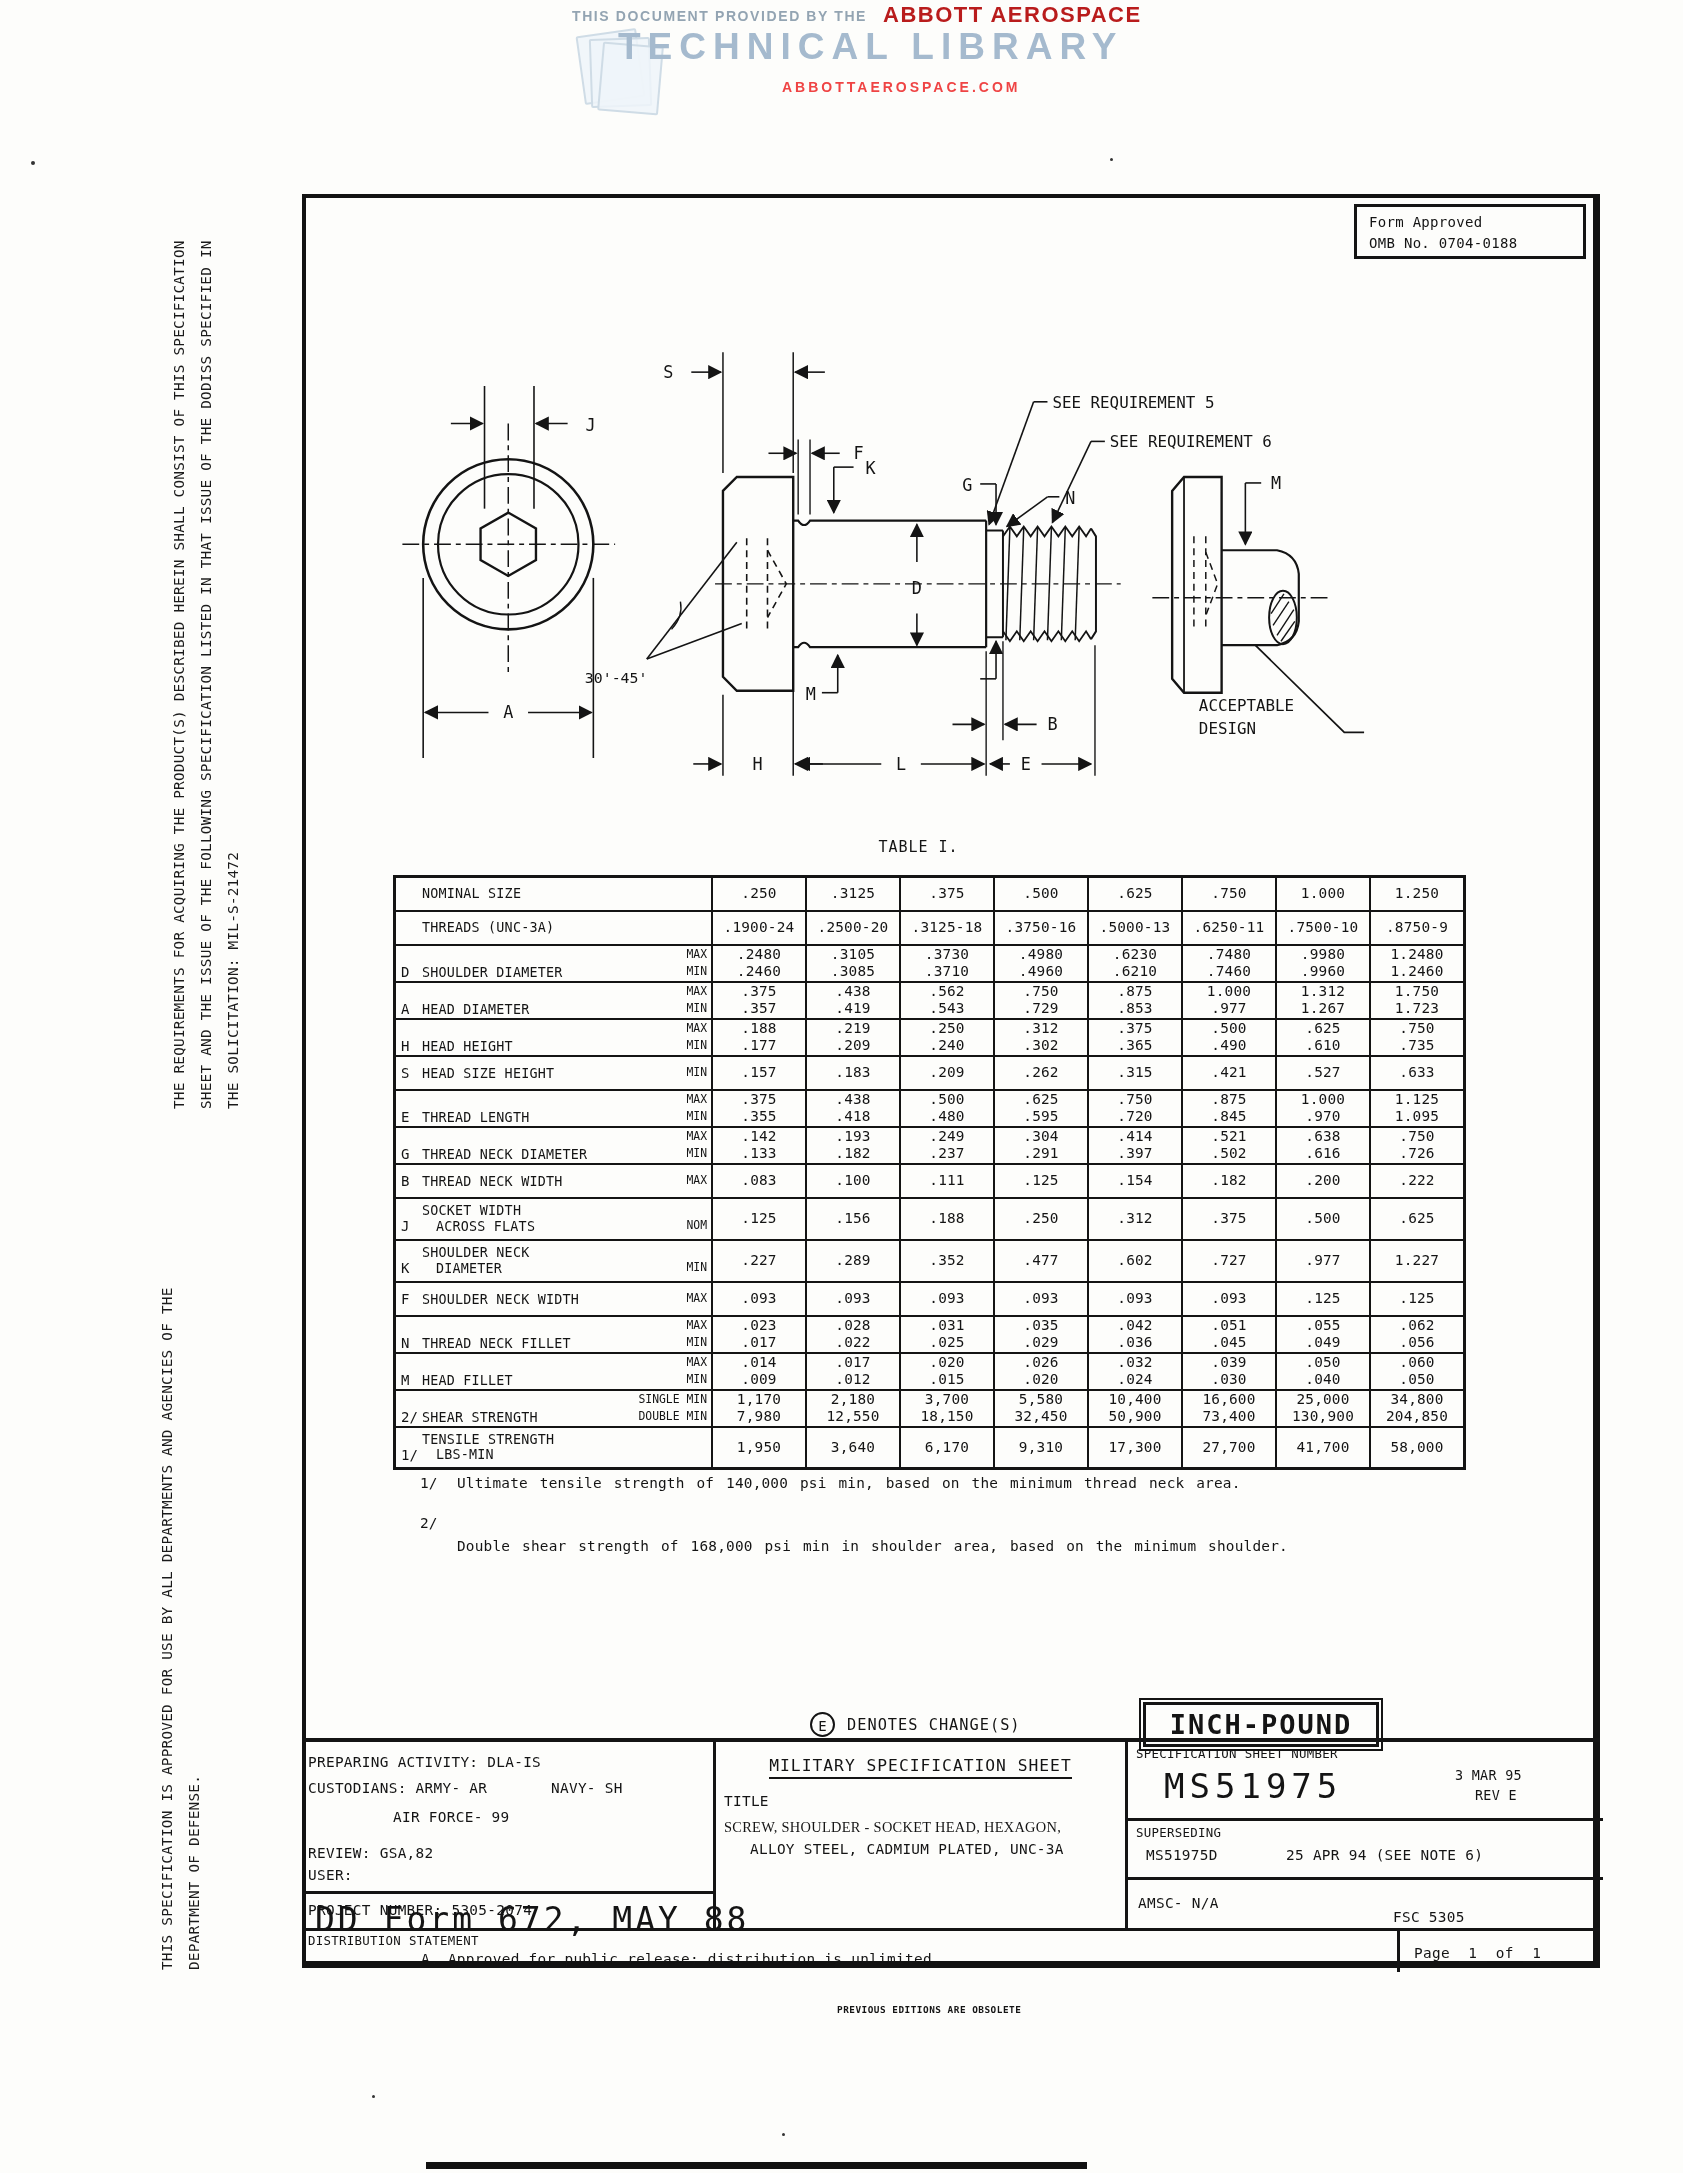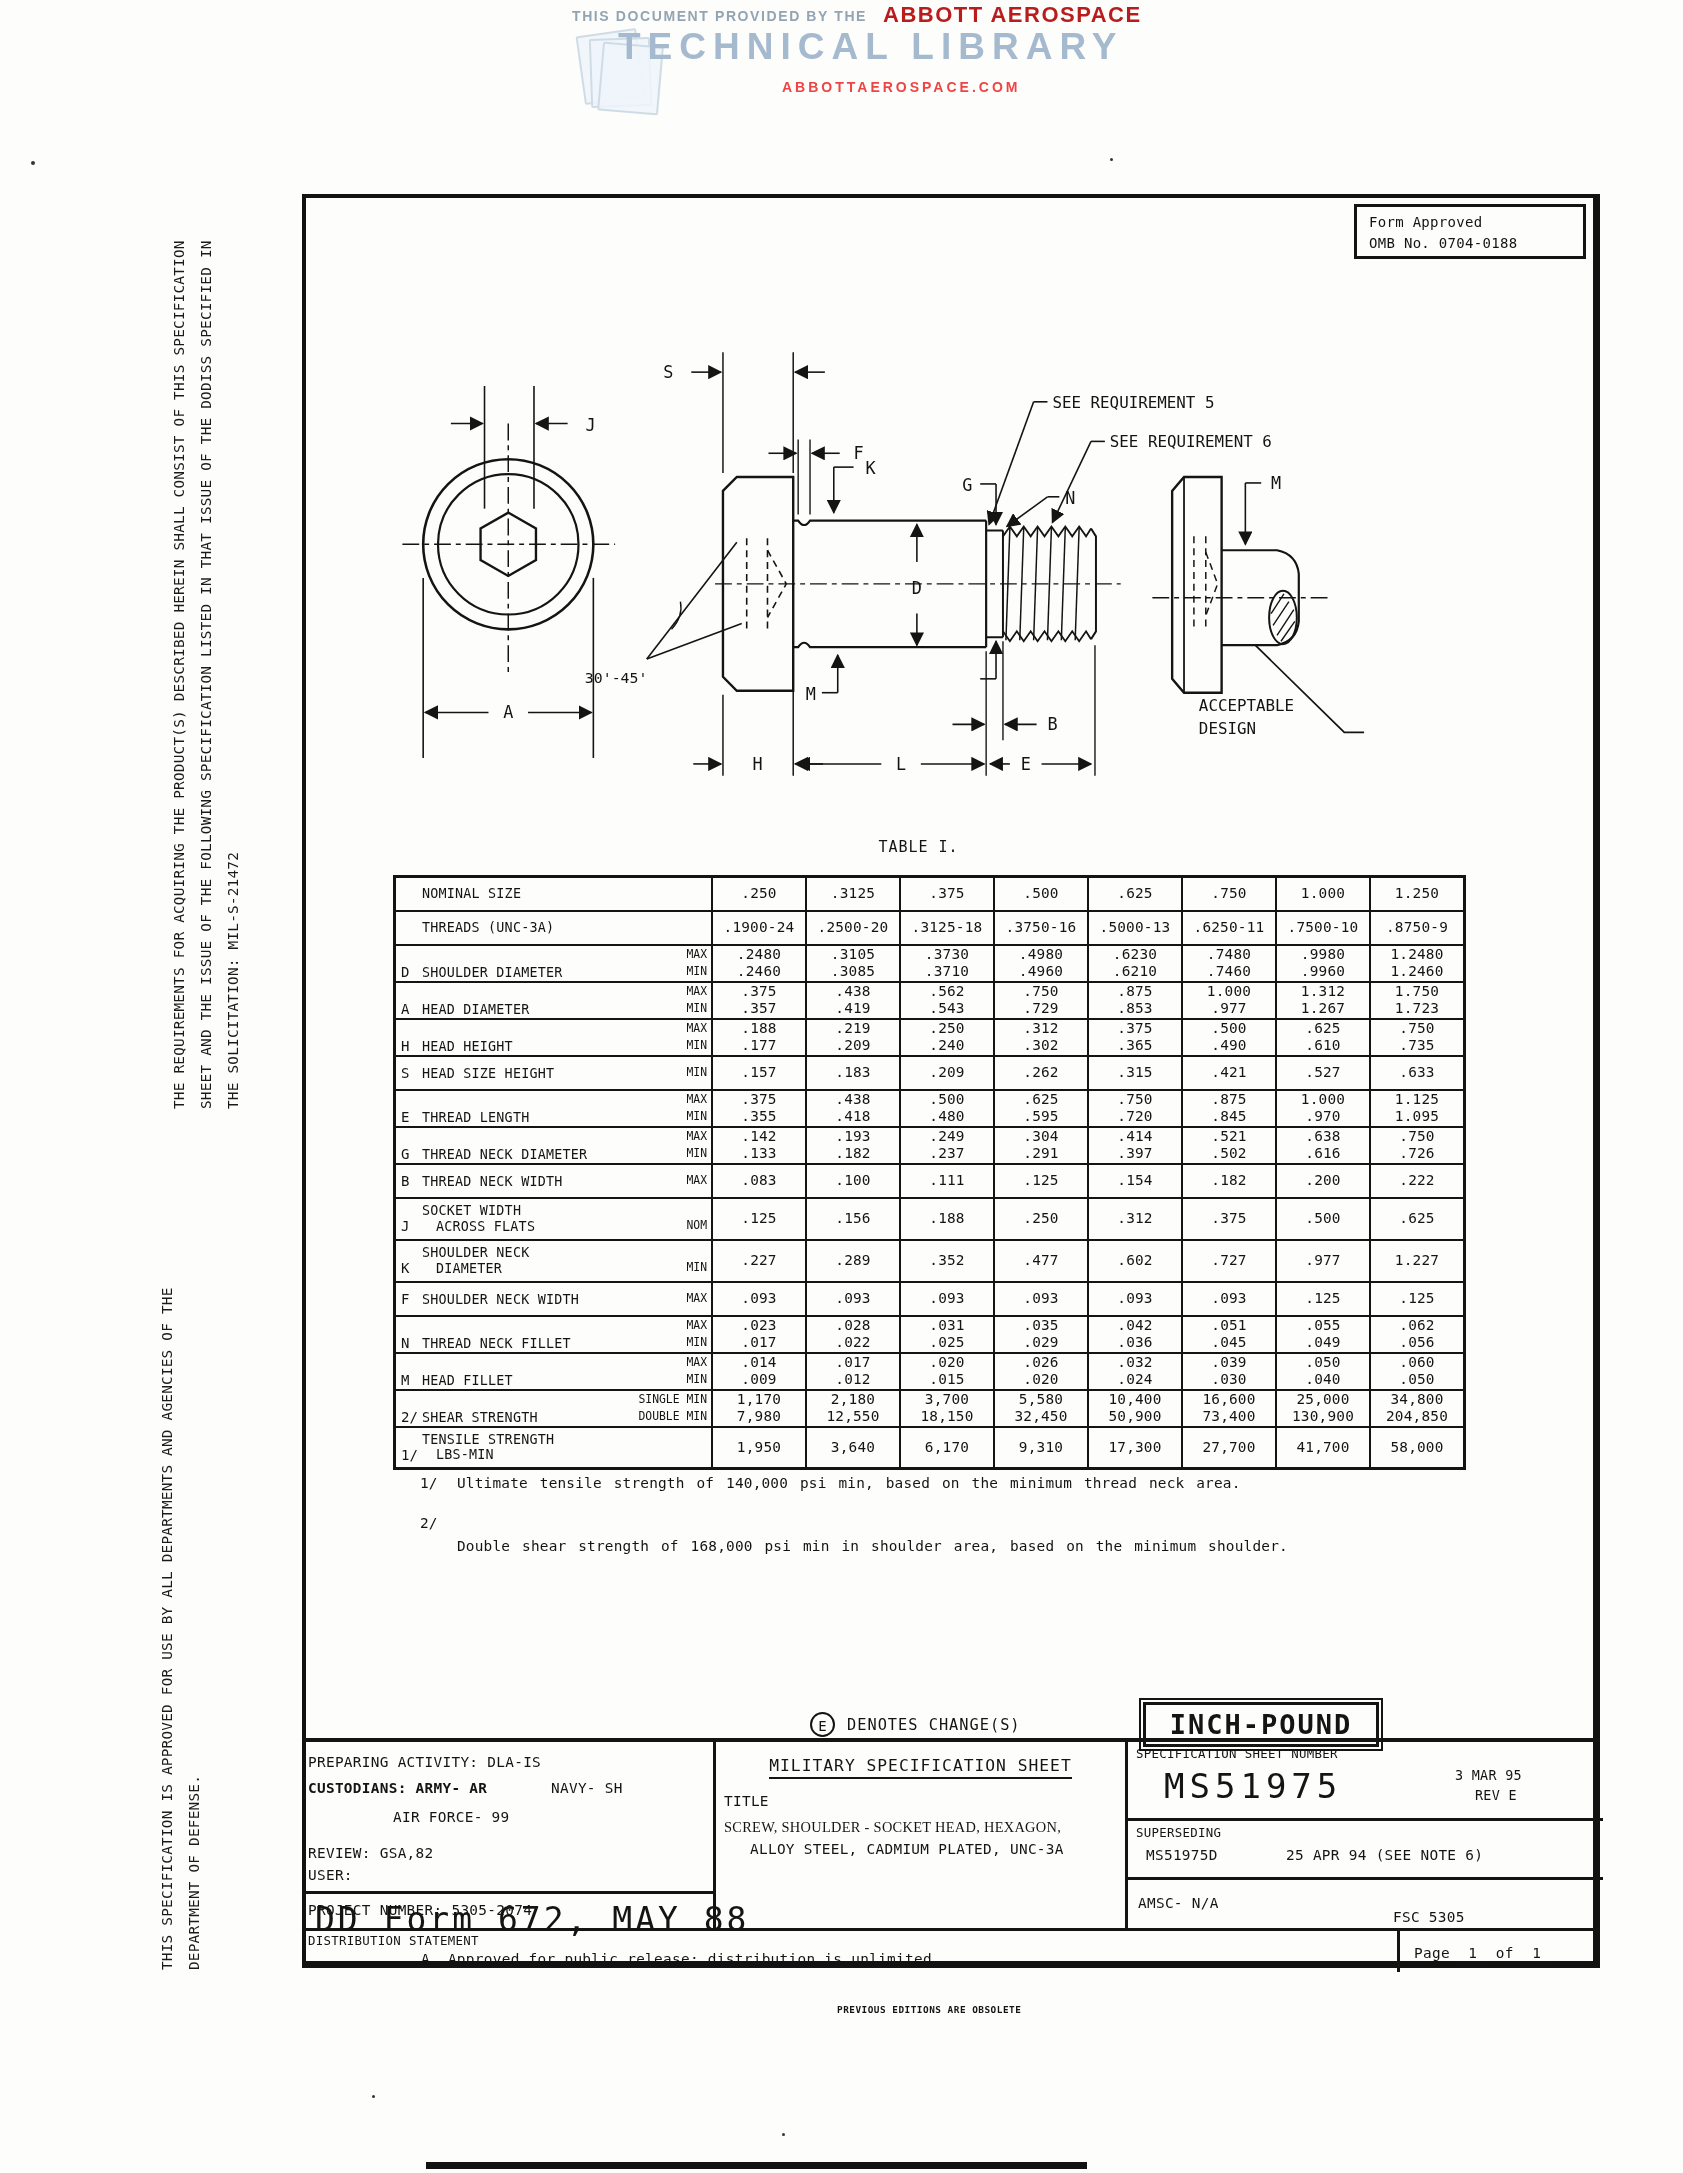--- a/index.html
+++ b/index.html
@@ -920,21 +920,21 @@
 
   <div class="abs e-circle">E</div>
   <div class="abs denotes">DENOTES CHANGE(S)</div>
   <div class="abs inchpound-outer">
     <div class="inchpound-inner">INCH-POUND</div>
   </div>
 
   <div class="abs form">
     <div class="cell f-left">
       <div class="ftext" style="left:6px;top:12px;">PREPARING ACTIVITY:  DLA-IS</div>
-      <div class="ftext" style="left:6px;top:38px;font-weight:bold;">CUSTODIANS:  ARMY- AR</div>
+      <div class="ftext" style="left:6px;top:38px;">CUSTODIANS:  ARMY- AR</div>
       <div class="ftext" style="left:249px;top:38px;">NAVY- SH</div>
       <div class="ftext" style="left:91px;top:67px;">AIR FORCE- 99</div>
       <div class="ftext" style="left:6px;top:103px;">REVIEW:  GSA,82</div>
       <div class="ftext" style="left:6px;top:125px;">USER:</div>
     </div>
     <div class="cell f-project">
       <div class="ftext" style="left:6px;top:8px;">PROJECT NUMBER:  5305-2074</div>
     </div>
     <div class="cell f-mid">
       <div class="ftext" style="left:0;top:14px;width:100%;text-align:center;font-size:16.3px;"><span class="heading-underline">MILITARY SPECIFICATION SHEET</span></div>

